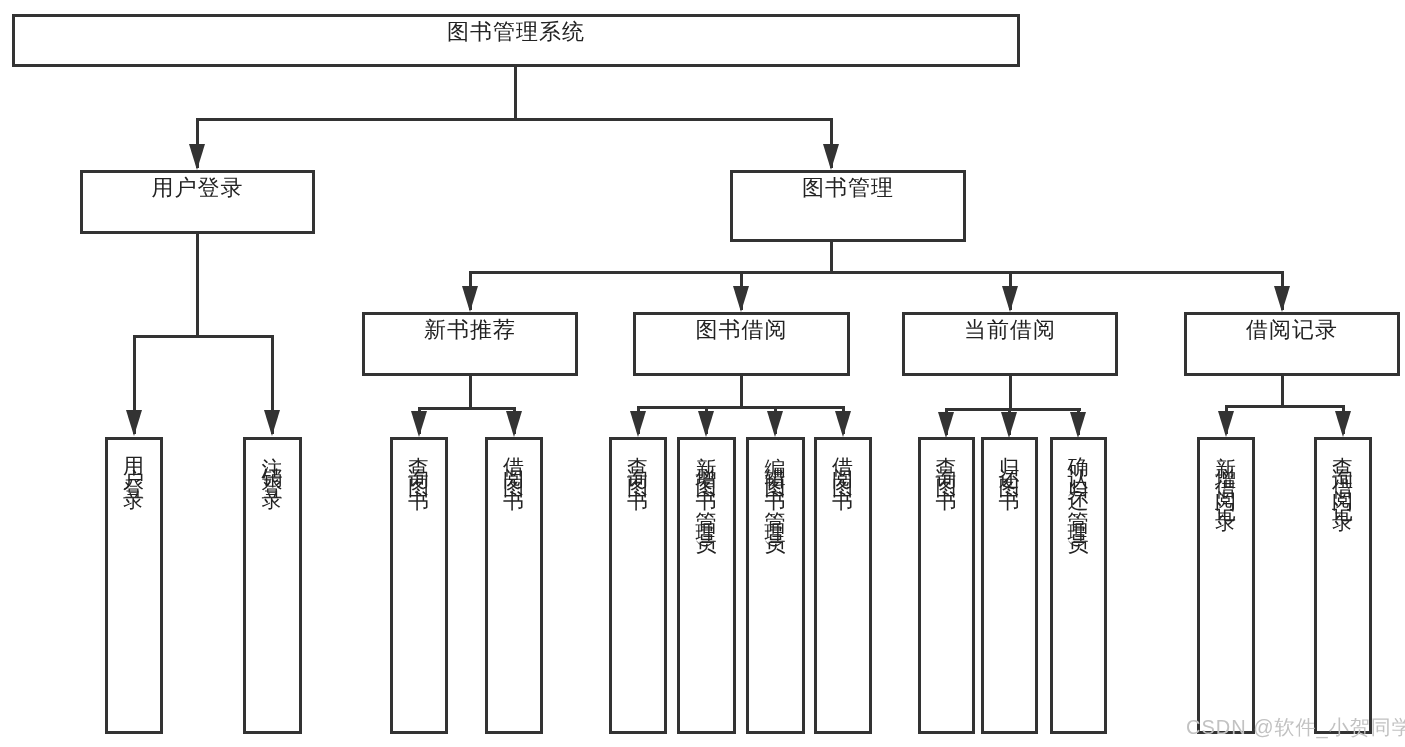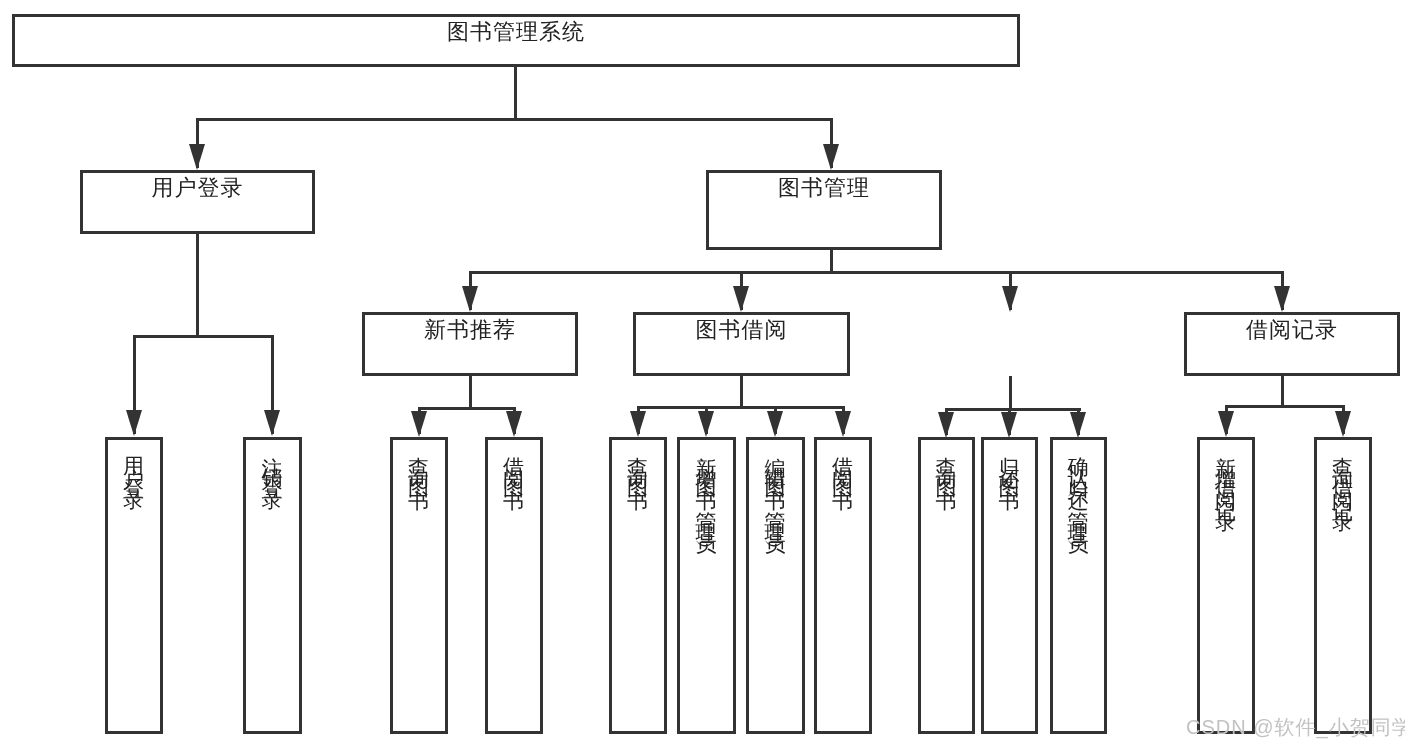--- a/index.html
+++ b/index.html
@@ -119,29 +119,32 @@
   <div class="arr" style="left:1218px;top:411px"></div>
   <div class="arr" style="left:1335px;top:411px"></div>
 
   <div class="box hbox" style="left:12px;top:14px;width:1008px;height:53px">
     <span>图书管理系统</span>
   </div>
 
   <div class="box hbox" style="left:80px;top:170px;width:235px;height:64px">
     <span>用户登录</span>
   </div>
-  <div class="box hbox" style="left:706px;top:170px;width:236px;height:80px">
+  <div class="box hbox" style="left:730px;top:170px;width:236px;height:72px">
     <span>图书管理</span>
   </div>
 
   <div class="box hbox" style="left:362px;top:312px;width:216px;height:64px">
     <span>新书推荐</span>
   </div>
   <div class="box hbox" style="left:633px;top:312px;width:217px;height:64px">
     <span>图书借阅</span>
+  </div>
+  <div class="box hbox" style="left:902px;top:312px;width:216px;height:64px">
+    <span>当前借阅</span>
   </div>
   <div class="box hbox" style="left:1184px;top:312px;width:216px;height:64px">
     <span>借阅记录</span>
   </div>
 
   <div class="box" style="left:105px;top:437px;width:58px;height:297px">
     <span class="vtext">用户登录</span>
   </div>
   <div class="box" style="left:243px;top:437px;width:59px;height:297px">
     <span class="vtext">注销登录</span>

